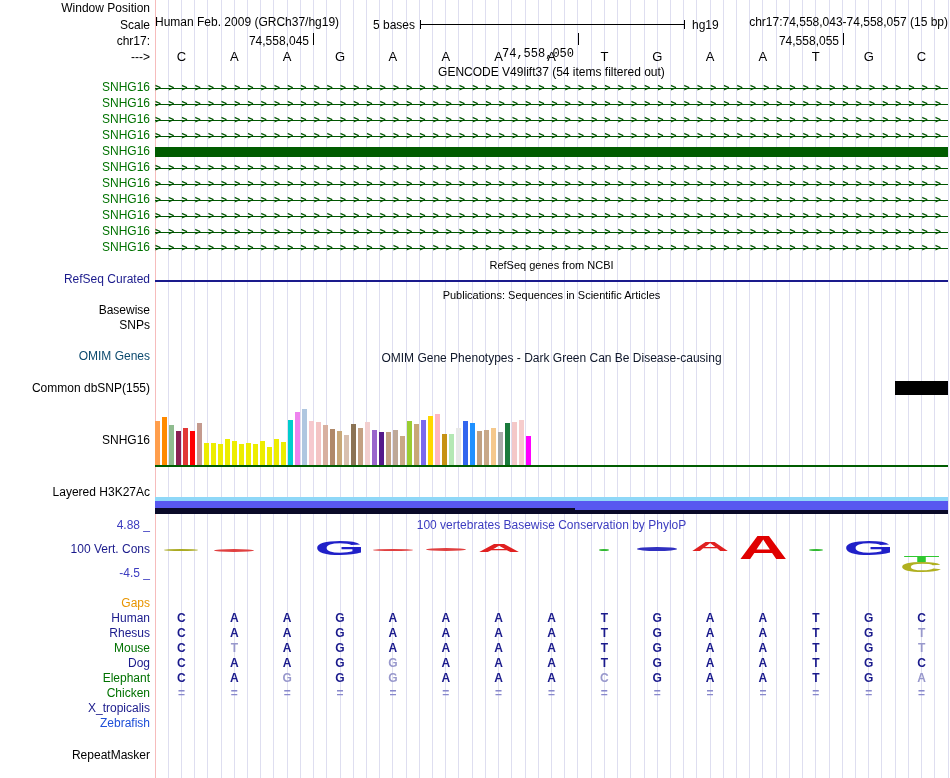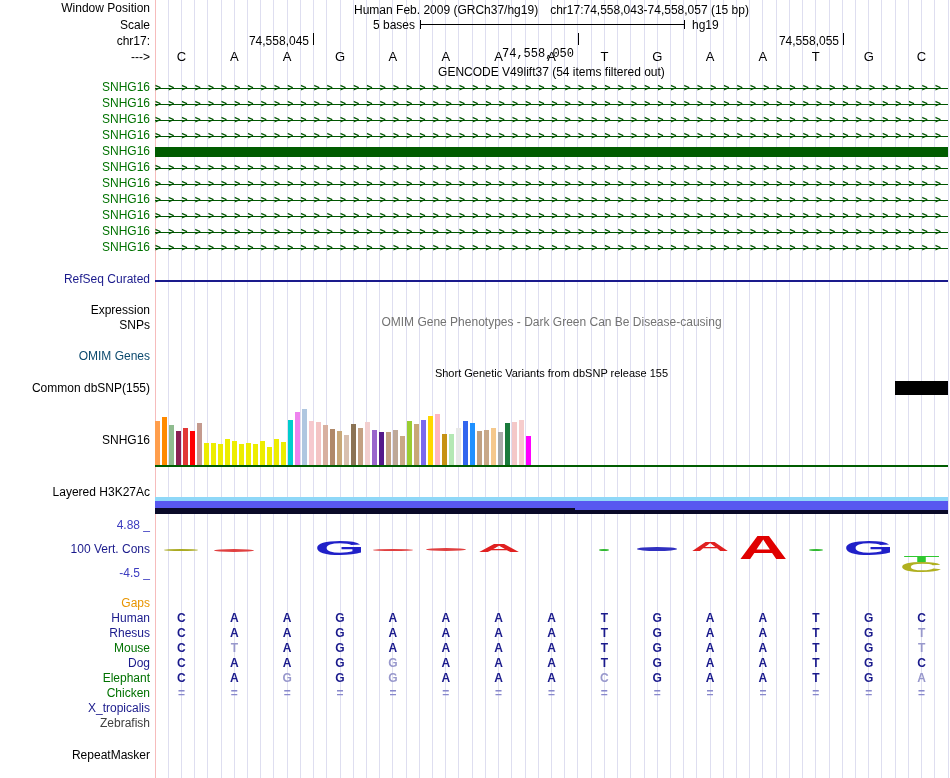--- a/index.html
+++ b/index.html
@@ -4,21 +4,21 @@
 <style>
   html,body{margin:0;padding:0;background:#fff;}
   #canvas{position:relative;width:950px;height:778px;background:#fff;overflow:hidden;
           font-family:"Liberation Sans",sans-serif;color:#000;}
   .lbl{position:absolute;left:0;width:150px;text-align:right;font-size:12px;line-height:13px;white-space:nowrap;}
   .ctitle{position:absolute;left:155px;width:793px;text-align:center;font-size:12px;line-height:13px;white-space:nowrap;}
   .small{font-size:11px;}
   .seq{position:absolute;font-size:13px;line-height:13px;width:16px;text-align:center;}
   .mcell{position:absolute;font-weight:bold;font-size:12px;line-height:13px;width:16px;text-align:center;}
   .abs{position:absolute;}
-  #hdrline{position:absolute;left:155px;top:4px;width:793px;display:flex;justify-content:center;gap:12px;font-size:12px;line-height:13px;}
+  #hdrline{position:absolute;left:155px;top:16px;width:793px;display:flex;justify-content:space-between;gap:12px;font-size:12px;line-height:13px;}
 </style>
 </head>
 <body>
 
 <div id="canvas">
   <div id="grid-layer" class="abs" style="left:0;top:0;width:950px;height:778px;">
       <div style="position: absolute; left: 167.717px; top: 0px; width: 1px; height: 778px; background: rgb(222, 222, 240);"></div>
       <div style="position: absolute; left: 180.933px; top: 0px; width: 1px; height: 778px; background: rgb(222, 222, 240);"></div>
       <div style="position: absolute; left: 194.15px; top: 0px; width: 1px; height: 778px; background: rgb(222, 222, 240);"></div>
       <div style="position: absolute; left: 207.367px; top: 0px; width: 1px; height: 778px; background: rgb(222, 222, 240);"></div>
@@ -142,30 +142,31 @@
       <div style="position: absolute; left: 0px; top: 193px; width: 150px; text-align: right; font-size: 12px; line-height: 13px; color: rgb(0, 114, 0);">SNHG16</div>
       <div style="position: absolute; left: 155px; top: 195px; width: 793px; height: 10px; overflow: hidden; color: rgb(0, 85, 0); font: bold 10px / 10px &quot;DejaVu Sans Mono&quot;, monospace; letter-spacing: 7.2px; background: linear-gradient(rgb(0, 85, 0), rgb(0, 85, 0)) 0px 4.5px / 100% 1px no-repeat;">&gt;&gt;&gt;&gt;&gt;&gt;&gt;&gt;&gt;&gt;&gt;&gt;&gt;&gt;&gt;&gt;&gt;&gt;&gt;&gt;&gt;&gt;&gt;&gt;&gt;&gt;&gt;&gt;&gt;&gt;&gt;&gt;&gt;&gt;&gt;&gt;&gt;&gt;&gt;&gt;&gt;&gt;&gt;&gt;&gt;&gt;&gt;&gt;&gt;&gt;&gt;&gt;&gt;&gt;&gt;&gt;&gt;&gt;&gt;&gt;&gt;&gt;</div>
       <div style="position: absolute; left: 0px; top: 209px; width: 150px; text-align: right; font-size: 12px; line-height: 13px; color: rgb(0, 114, 0);">SNHG16</div>
       <div style="position: absolute; left: 155px; top: 211px; width: 793px; height: 10px; overflow: hidden; color: rgb(0, 85, 0); font: bold 10px / 10px &quot;DejaVu Sans Mono&quot;, monospace; letter-spacing: 7.2px; background: linear-gradient(rgb(0, 85, 0), rgb(0, 85, 0)) 0px 4.5px / 100% 1px no-repeat;">&gt;&gt;&gt;&gt;&gt;&gt;&gt;&gt;&gt;&gt;&gt;&gt;&gt;&gt;&gt;&gt;&gt;&gt;&gt;&gt;&gt;&gt;&gt;&gt;&gt;&gt;&gt;&gt;&gt;&gt;&gt;&gt;&gt;&gt;&gt;&gt;&gt;&gt;&gt;&gt;&gt;&gt;&gt;&gt;&gt;&gt;&gt;&gt;&gt;&gt;&gt;&gt;&gt;&gt;&gt;&gt;&gt;&gt;&gt;&gt;&gt;&gt;</div>
       <div style="position: absolute; left: 0px; top: 225px; width: 150px; text-align: right; font-size: 12px; line-height: 13px; color: rgb(0, 114, 0);">SNHG16</div>
       <div style="position: absolute; left: 155px; top: 227px; width: 793px; height: 10px; overflow: hidden; color: rgb(0, 85, 0); font: bold 10px / 10px &quot;DejaVu Sans Mono&quot;, monospace; letter-spacing: 7.2px; background: linear-gradient(rgb(0, 85, 0), rgb(0, 85, 0)) 0px 4.5px / 100% 1px no-repeat;">&gt;&gt;&gt;&gt;&gt;&gt;&gt;&gt;&gt;&gt;&gt;&gt;&gt;&gt;&gt;&gt;&gt;&gt;&gt;&gt;&gt;&gt;&gt;&gt;&gt;&gt;&gt;&gt;&gt;&gt;&gt;&gt;&gt;&gt;&gt;&gt;&gt;&gt;&gt;&gt;&gt;&gt;&gt;&gt;&gt;&gt;&gt;&gt;&gt;&gt;&gt;&gt;&gt;&gt;&gt;&gt;&gt;&gt;&gt;&gt;&gt;&gt;</div>
       <div style="position: absolute; left: 0px; top: 241px; width: 150px; text-align: right; font-size: 12px; line-height: 13px; color: rgb(0, 114, 0);">SNHG16</div>
       <div style="position: absolute; left: 155px; top: 243px; width: 793px; height: 10px; overflow: hidden; color: rgb(0, 85, 0); font: bold 10px / 10px &quot;DejaVu Sans Mono&quot;, monospace; letter-spacing: 7.2px; background: linear-gradient(rgb(0, 85, 0), rgb(0, 85, 0)) 0px 4.5px / 100% 1px no-repeat;">&gt;&gt;&gt;&gt;&gt;&gt;&gt;&gt;&gt;&gt;&gt;&gt;&gt;&gt;&gt;&gt;&gt;&gt;&gt;&gt;&gt;&gt;&gt;&gt;&gt;&gt;&gt;&gt;&gt;&gt;&gt;&gt;&gt;&gt;&gt;&gt;&gt;&gt;&gt;&gt;&gt;&gt;&gt;&gt;&gt;&gt;&gt;&gt;&gt;&gt;&gt;&gt;&gt;&gt;&gt;&gt;&gt;&gt;&gt;&gt;&gt;&gt;</div>
     </div>
 
+  <div class="ctitle small" style="top:259px">RefSeq genes from NCBI</div>
   <div class="lbl" style="top:273px;color:#1A1A8C;">RefSeq Curated</div>
   <div class="abs" style="left:155px;top:280px;width:793px;height:2px;background:#1A1A8C;"></div>
 
-  <div class="lbl" style="top:304px">Expression</div>
+  <div class="ctitle small" style="top:289px">Publications: Sequences in Scientific Articles</div>
+  <div class="lbl" style="top:304px">Basewise</div>
   <div class="lbl" style="top:319px">SNPs</div>
 
-  <div class="ctitle" style="top:316px;color:#737373;">OMIM Gene Phenotypes - Dark Green Can Be Disease-causing</div>
+  <div class="ctitle" style="top:352px;color:#0f172a;">OMIM Gene Phenotypes - Dark Green Can Be Disease-causing</div>
   <div class="lbl" style="top:350px;color:#0c4a6e;">OMIM Genes</div>
 
-  <div class="ctitle small" style="top:367px">Short Genetic Variants from dbSNP release 155</div>
   <div class="lbl" style="top:382px">Common dbSNP(155)</div>
   <div class="abs" style="left:895px;top:381px;width:53px;height:14px;background:#000;"></div>
 
   <div class="lbl" style="top:434px">SNHG16</div>
   <div id="gtex-bars">
       <div style="position: absolute; left: 155px; top: 421px; width: 5px; height: 44px; background: rgb(255, 158, 76);"></div>
       <div style="position: absolute; left: 162px; top: 417px; width: 5px; height: 48px; background: rgb(255, 138, 0);"></div>
       <div style="position: absolute; left: 169px; top: 425px; width: 5px; height: 40px; background: rgb(143, 188, 143);"></div>
       <div style="position: absolute; left: 176px; top: 431px; width: 5px; height: 34px; background: rgb(139, 32, 82);"></div>
       <div style="position: absolute; left: 183px; top: 428px; width: 5px; height: 37px; background: rgb(224, 56, 56);"></div>
@@ -220,20 +221,21 @@
       <div style="position: absolute; left: 526px; top: 436px; width: 5px; height: 29px; background: rgb(255, 0, 255);"></div>
     </div>
   <div class="abs" style="left:155px;top:465px;width:793px;height:2px;background:#005c00;"></div>
 
   <div class="lbl" style="top:486px">Layered H3K27Ac</div>
   <div class="abs" style="left:155px;top:497px;width:793px;height:4px;background:#8FD8F8;"></div>
   <div class="abs" style="left:155px;top:501px;width:793px;height:7px;background:#5858F0;"></div>
   <div class="abs" style="left:155px;top:508px;width:793px;height:6px;background:#0A0A28;"></div>
   <div class="abs" style="left:575px;top:508px;width:373px;height:2px;background:#5858F0;"></div>
 
+  <div class="ctitle" style="top:519px;color:#3C3CC0;">100 vertebrates Basewise Conservation by PhyloP</div>
   <div class="lbl" style="top:519px;color:#3C3CC0;">4.88 _</div>
   <div class="lbl" style="top:543px;color:#1A1A8C;">100 Vert. Cons</div>
   <div class="lbl" style="top:567px;color:#3C3CC0;">-4.5 _</div>
   <div id="cons-logo">
       <div style="position: absolute; left: 164.433px; top: 549px; width: 34px; height: 2px; background: rgb(170, 170, 34); border-radius: 50%;"></div>
       <div style="position: absolute; left: 214.3px; top: 548.5px; width: 40px; height: 3px; background: rgb(224, 64, 64); border-radius: 50%;"></div>
       <div style="position: absolute; left: 317.033px; top: 533px; width: 46px; height: 30px; display: flex; align-items: center; justify-content: center;">
         <span style="font-family: &quot;Liberation Sans&quot;, sans-serif; font-weight: bold; font-size: 28px; line-height: 28px; color: rgb(32, 32, 200); transform: scale(2.32, 0.75);">G</span>
       </div>
       <div style="position: absolute; left: 372.9px; top: 549px; width: 40px; height: 2px; background: rgb(224, 64, 64); border-radius: 50%;"></div>
@@ -353,17 +355,17 @@
       <div class="mcell" style="position: absolute; left: 490.633px; top: 687px; color: rgb(136, 136, 204);">=</div>
       <div class="mcell" style="position: absolute; left: 543.5px; top: 687px; color: rgb(136, 136, 204);">=</div>
       <div class="mcell" style="position: absolute; left: 596.367px; top: 687px; color: rgb(136, 136, 204);">=</div>
       <div class="mcell" style="position: absolute; left: 649.233px; top: 687px; color: rgb(136, 136, 204);">=</div>
       <div class="mcell" style="position: absolute; left: 702.1px; top: 687px; color: rgb(136, 136, 204);">=</div>
       <div class="mcell" style="position: absolute; left: 754.967px; top: 687px; color: rgb(136, 136, 204);">=</div>
       <div class="mcell" style="position: absolute; left: 807.833px; top: 687px; color: rgb(136, 136, 204);">=</div>
       <div class="mcell" style="position: absolute; left: 860.7px; top: 687px; color: rgb(136, 136, 204);">=</div>
       <div class="mcell" style="position: absolute; left: 913.567px; top: 687px; color: rgb(136, 136, 204);">=</div>
       <div style="position: absolute; left: 0px; top: 702px; width: 150px; text-align: right; font-size: 12px; line-height: 13px; color: rgb(26, 26, 140);">X_tropicalis</div>
-      <div style="position: absolute; left: 0px; top: 717px; width: 150px; text-align: right; font-size: 12px; line-height: 13px; color: #404040;">Zebrafish</div>
+      <div style="position: absolute; left: 0px; top: 717px; width: 150px; text-align: right; font-size: 12px; line-height: 13px; color: #1d4ed8;">Zebrafish</div>
     </div>
 
   <div class="lbl" style="top:749px">RepeatMasker</div>
 </div>
 
 </body></html>

